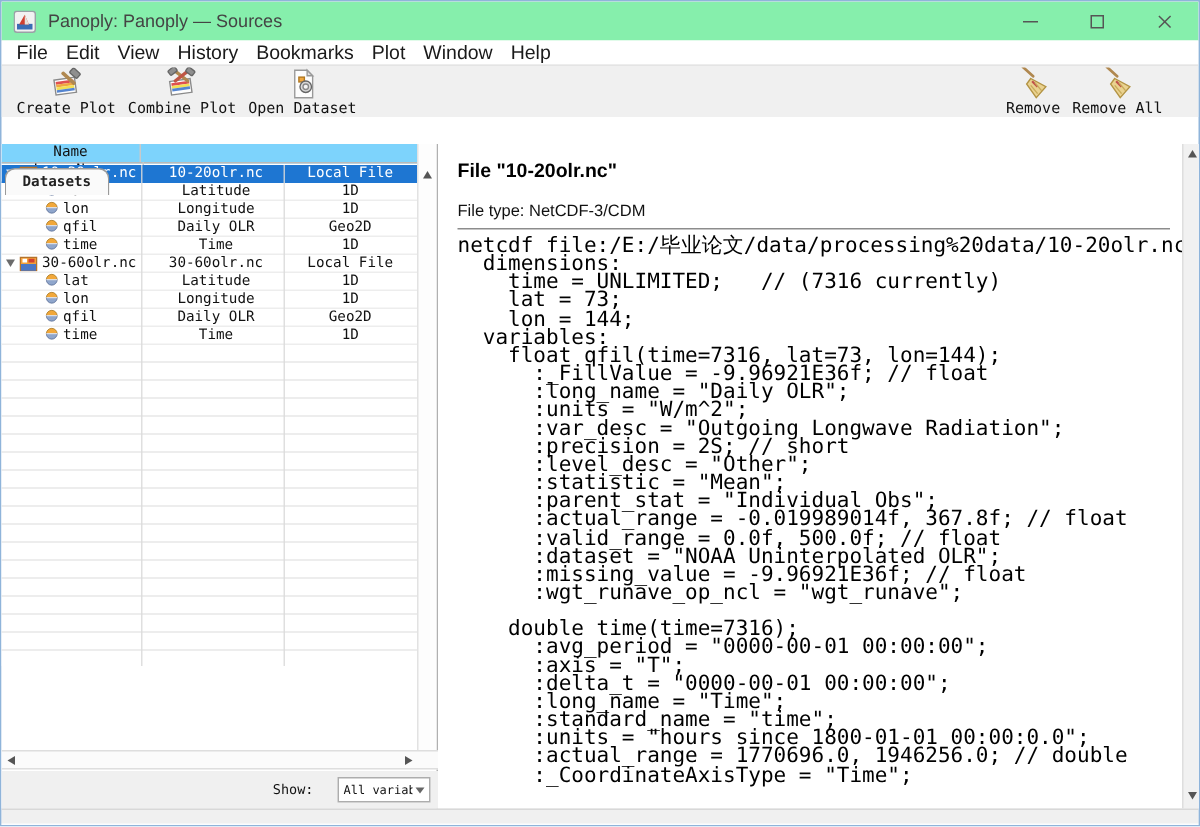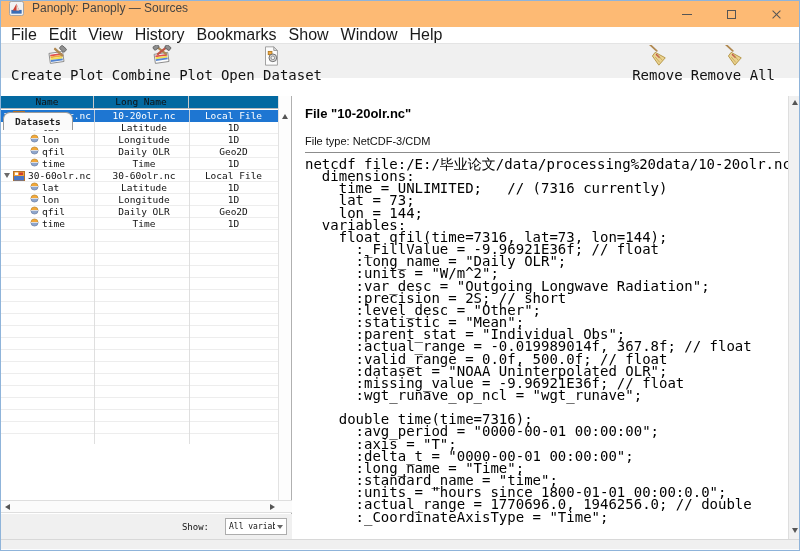--- a/index.html
+++ b/index.html
@@ -1,51 +1,51 @@
 <!DOCTYPE html>
 <html><head>
 <meta charset="utf-8">
 <style>
   html,body{margin:0;padding:0;background:#fff;}
   *{box-sizing:border-box;}
   #window{position:relative;width:800px;height:551px;border:1px solid #8fb4da;background:#fff;
     font-family:"Liberation Sans",sans-serif;overflow:hidden;}
   
-  .titlebar{position:absolute;left:0;top:0;width:100%;height:26px;background:#fdba74;display:flex;align-items:flex-start;}
+  .titlebar{position:absolute;left:0;top:0;width:100%;height:26px;background:#86efac;display:flex;align-items:center;}
   .appicon{width:15px;height:15px;margin:0 8px 0 8px;}
   .title{font-size:12px;color:#444;}
   .wincontrols{margin-left:auto;display:flex;height:100%;}
   .winbtn{width:45px;height:26px;display:flex;align-items:center;justify-content:center;}
   .glyph-min{width:10px;height:1px;background:#555;}
   .glyph-max{width:9px;height:9px;border:1px solid #555;}
   .glyph-close{position:relative;width:11px;height:11px;}
   .glyph-close::before,.glyph-close::after{content:"";position:absolute;left:5px;top:0;width:1px;height:11px;background:#555;}
   .glyph-close::before{transform:rotate(45deg);}
   .glyph-close::after{transform:rotate(-45deg);}
   
   .menubar{position:absolute;left:0;top:26px;width:100%;height:16px;background:#fff;display:flex;align-items:center;padding-left:4px;}
-  .menuitem{font-size:16px;color:#1a1a1a;padding:0 6px;line-height:16px;}
+  .menuitem{font-size:13px;color:#1a1a1a;padding:0 6px;line-height:16px;}
   
   .toolbar{position:absolute;left:0;top:42px;width:100%;height:35px;background:#f0f0f0;border-top:1px solid #e4e4e4;display:flex;align-items:flex-start;}
   .toolgroup{display:flex;}
   .toolgroup.left{margin-left:6px;}
   .toolgroup.right{margin-left:auto;margin-right:20px;}
   .toolbtn{display:flex;flex-direction:column;align-items:center;padding:1px 4px 0 4px;}
   .toolbtn .ticon{width:24px;height:22px;}
-  .toolbtn .tlabel{font-family:"DejaVu Sans Mono",monospace;font-size:14px;color:#111;white-space:nowrap;margin-top:0px;}
+  .toolbtn .tlabel{font-family:"DejaVu Sans Mono",monospace;font-size:10px;color:#111;white-space:nowrap;margin-top:0px;}
   
   .tabsbar{position:absolute;left:0;top:77px;width:100%;height:18px;background:#f0f0f0;border-bottom:1px solid #a9a9a9;display:flex;align-items:flex-start;padding-left:2px;margin-top:34px;}
   .tab{font-family:"DejaVu Sans Mono",monospace;font-size:9.5px;font-weight:bold;color:#222;
     padding:3px 11px 2px 11px;border:1px solid #9a9a9a;border-bottom:none;border-radius:7px 7px 0 0;
     background:#e0e0e0;margin-right:2px;position:relative;}
   .tab.active{background:#fafafa;z-index:2;padding-bottom:3px;}
   
   .content{position:absolute;left:0;top:95px;width:100%;height:443px;background:#fff;}
   .leftpanel{position:absolute;left:0;top:0;width:291px;height:443px;border-right:1px solid #b0b0b0;background:#fff;}
-  .theader{position:absolute;left:0;top:0;width:277px;height:13px;display:flex;background:#0369a1;border-bottom:1px solid #b9b9b9;}
+  .theader{position:absolute;left:0;top:0;width:277px;height:13px;display:flex;background:#7dd3fc;border-bottom:1px solid #b9b9b9;flex-direction:column;}
   .thcell{font-family:"DejaVu Sans Mono",monospace;font-size:9.5px;color:#111;text-align:center;line-height:12px;border-right:1px solid #c9c9c9;}
   .thc1{width:93px;}.thc2{width:95px;}.thc3{width:89px;border-right:none;margin-top:44px;}
   .rowsarea{position:absolute;left:0;top:14px;width:277px;height:334px;
     background:repeating-linear-gradient(180deg,#ffffff 0px,#ffffff 11px,#ededed 11px,#ededed 12px);}
   .coldiv{position:absolute;top:0;width:1px;height:334px;background:#d9d9d9;opacity:.85;z-index:3;pointer-events:none;}
   .trow{position:relative;display:flex;height:12px;line-height:11px;background:#fff;border-bottom:1px solid #ededed;z-index:1;}
   .trow.sel{background:#1e76d2;border-bottom-color:#1e76d2;}
   .trow.sel .cell,.trow.sel .nm{color:#fff;}
   .cell{font-family:"DejaVu Sans Mono",monospace;font-size:9.5px;color:#111;overflow:hidden;white-space:nowrap;text-align:center;}
   .cc1{width:93px;display:flex;align-items:center;}
@@ -105,21 +105,21 @@
         </div>
     </div>
   </div>
 
   <div class="menubar">
     <span class="menuitem">File</span>
     <span class="menuitem">Edit</span>
     <span class="menuitem">View</span>
     <span class="menuitem">History</span>
     <span class="menuitem">Bookmarks</span>
-    <span class="menuitem">Show</span>
+    <span class="menuitem">Plot</span>
     <span class="menuitem">Window</span>
     <span class="menuitem">Help</span>
   </div>
 
   <div class="toolbar">
     <div class="toolgroup left">
       <div class="toolbtn">
         <svg class="ticon" viewBox="0 0 24 24">
           <g transform="rotate(-8 12 14)">
             <rect x="4" y="8" width="15" height="11" fill="#fdfdfd" stroke="#8a8a8a"></rect>

